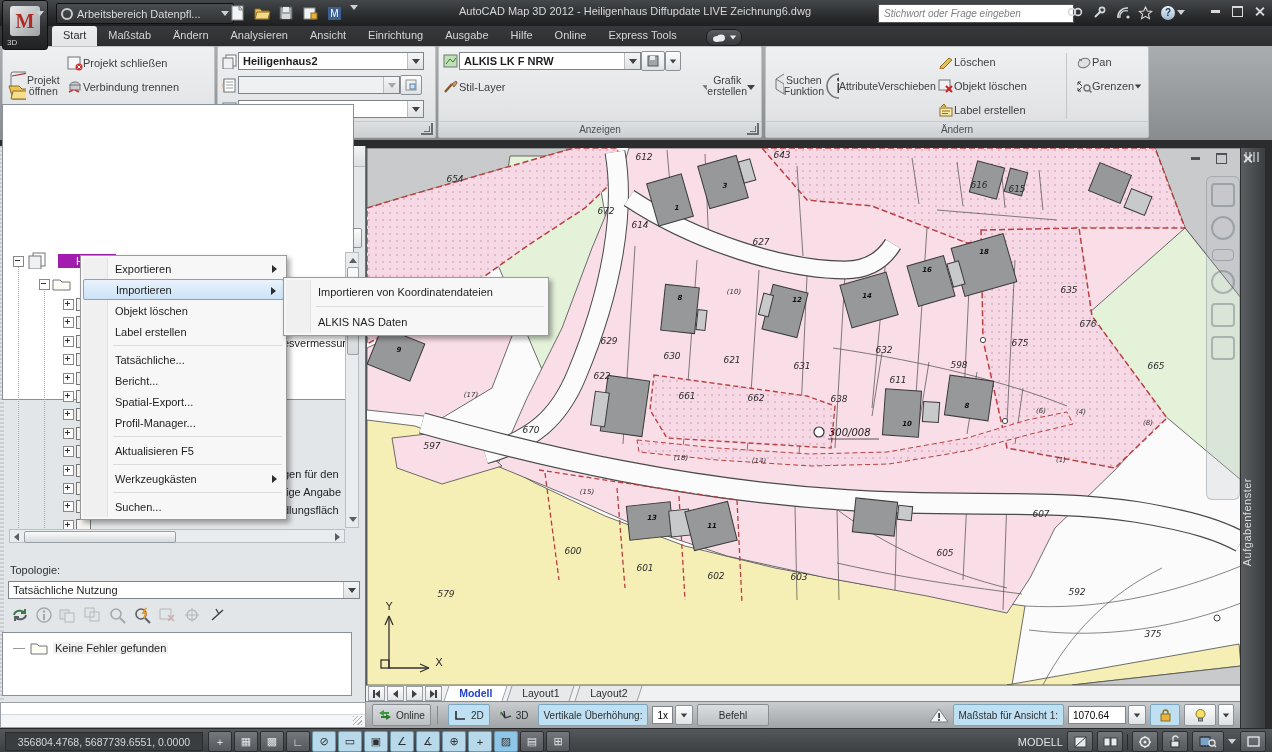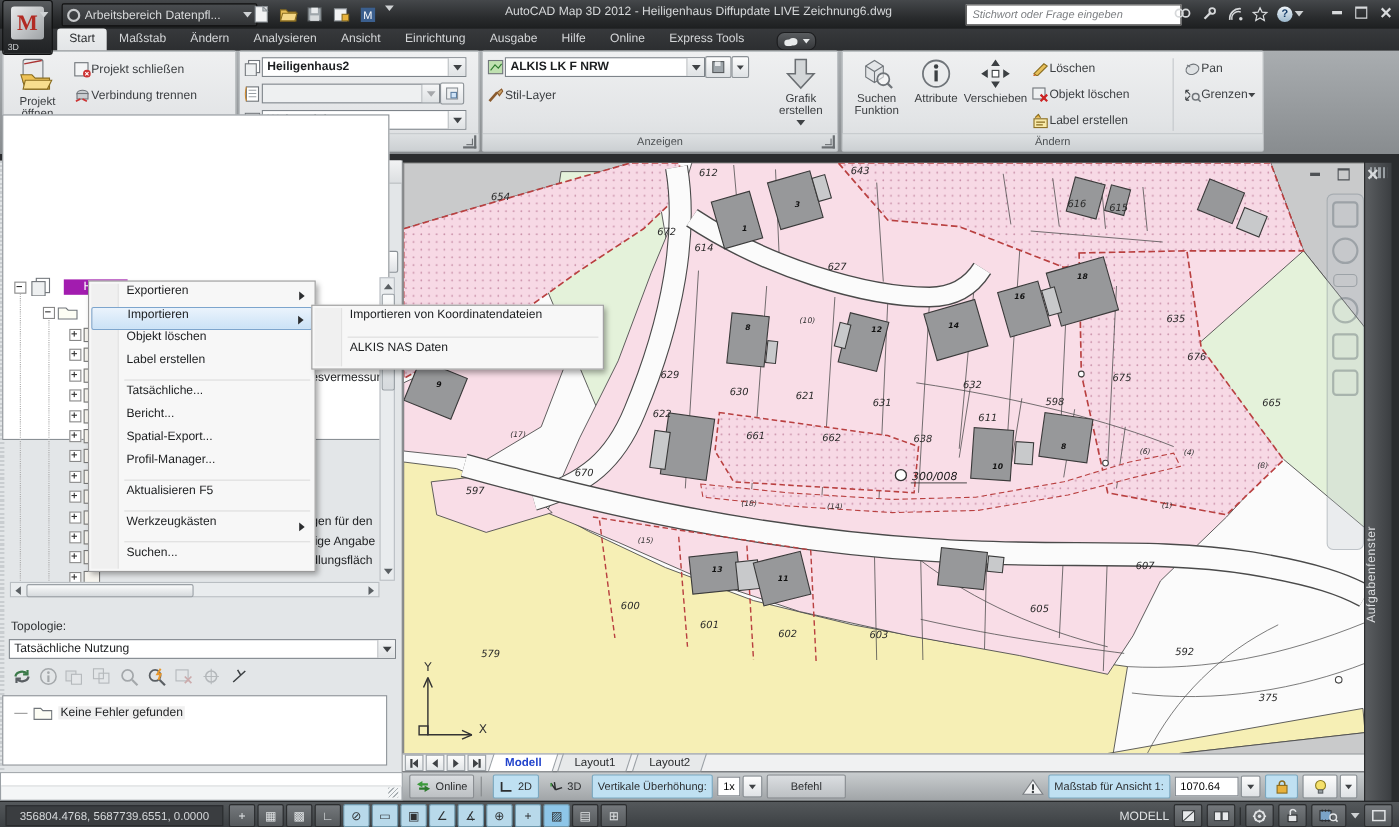--- a/index.html
+++ b/index.html
@@ -44,21 +44,21 @@
   #cloudbtn{left:706px;top:29px;width:34px;height:15px;border-radius:7px;background:linear-gradient(#595c5f,#35373a);
     border:1px solid #1c1d1f;display:flex;align-items:center;justify-content:center;gap:3px;color:#e8eaeb;font-size:9px;}
   
   #ribbon{left:0;top:46px;width:1272px;height:94px;background:linear-gradient(#a9adb0,#888c8f);}
   .rgroup{position:absolute;top:0;height:92px;border:1px solid #bfc3c6;border-radius:2px;
     background:linear-gradient(#eff0f1,#e2e4e6 70%,#d9dcde);box-sizing:border-box;}
   .rlabel{position:absolute;left:0;right:0;bottom:0;height:15px;font-size:10px;color:#4d5154;
     background:linear-gradient(#dde0e2,#ccd0d3);display:flex;align-items:center;justify-content:center;border-top:1px solid #c6cacc;}
   .launcher{position:absolute;right:2px;bottom:2px;width:10px;height:10px;border-right:2px solid #6a6e72;border-bottom:2px solid #6a6e72;}
   .launcher:before{content:"";position:absolute;right:1px;bottom:1px;width:5px;height:5px;border-right:1px solid #6a6e72;border-bottom:1px solid #6a6e72;}
-  .rbig{position:absolute;top:3px;width:54px;height:72px;display:flex;flex-direction:column;align-items:center;
+  .rbig{position:absolute;top:3px;width:54px;height:72px;display:flex;flex-direction:row;align-items:center;
     font-size:10.5px;color:#3c3f42;text-align:center;line-height:11px;}
   .rbig svg{margin:2px 0 3px 0;}
   .rsmall{position:absolute;height:20px;display:flex;align-items:center;gap:0;font-size:11px;color:#3c3f42;white-space:nowrap;}
   .ddl{background:#fff;border:1px solid #7e848a;height:18px;display:flex;align-items:center;
     font-size:11px;color:#1c1e20;box-sizing:border-box;}
   .ddl .txt{flex:1;padding:0 4px;font-weight:bold;overflow:hidden;white-space:nowrap;}
   .ddl .txt.normal{font-weight:normal;}
   .ddl .car{width:15px;align-self:stretch;border-left:1px solid #b9bdc0;display:flex;align-items:center;justify-content:center;background:linear-gradient(#f4f5f6,#dfe2e4);}
   .ddl.disabled{background:#eef0f1;}
   .sqbtn{border:1px solid #8b9196;background:linear-gradient(#fdfdfd,#dfe2e5);border-radius:2px;
@@ -85,21 +85,21 @@
   .sthumb{position:absolute;background:linear-gradient(#fafbfb,#d6dadd);border:1px solid #9aa0a5;border-radius:2px;}
   .sarrow{position:absolute;width:0;height:0;}
   #lbl-topo{position:absolute;left:4px;font-size:11px;color:#2e3133;}
   #topo-icons{position:absolute;left:2px;display:flex;gap:5px;}
   #errbox{position:absolute;left:2px;width:350px;height:64px;background:#fff;border:1px solid #8a9095;box-sizing:border-box;}
   #erritem{position:absolute;left:10px;top:8px;display:flex;align-items:center;gap:5px;font-size:11px;color:#1c1e20;}
   
   #ctxmenu{left:80px;top:255px;width:201px;background:#f7f7f7;border:1px solid #9a9a9a;z-index:60;
     box-shadow:3px 3px 5px rgba(0,0,0,.35);padding:2px;}
   #ctxmenu:before{content:"";position:absolute;left:2px;top:2px;bottom:2px;width:24px;background:#f0f0f0;border-right:1px solid #e2e2e2;}
-  .mitem{position:relative;height:21px;display:flex;align-items:flex-start;padding-left:32px;font-size:11px;color:#1b1d1f;}
+  .mitem{position:relative;height:21px;display:flex;align-items:center;padding-left:32px;font-size:11px;color:#1b1d1f;}
   .mitem.hl{background:linear-gradient(#eaf3fc,#cbe2f6);border:1px solid #7da5cd;border-radius:2px;height:19px;}
   .marrow{position:absolute;right:7px;top:7px;width:0;height:0;border-top:4px solid transparent;border-bottom:4px solid transparent;border-left:5px solid #2b2d2f;}
   .msep{height:1px;background:#dcdcdc;margin:3px 2px 3px 30px;}
   #submenu{left:283px;top:277px;width:260px;background:#f7f7f7;border:1px solid #9a9a9a;z-index:61;
     box-shadow:3px 3px 5px rgba(0,0,0,.35);padding:2px;}
   #submenu:before{content:"";position:absolute;left:2px;top:2px;bottom:2px;width:24px;background:#f0f0f0;border-right:1px solid #e2e2e2;}
   #submenu .mitem{height:23px;}
   
   #mapwin{left:366px;top:148px;width:874px;height:537px;background:#fbfbfb;overflow:hidden;border-left:1px solid #55585b;box-sizing:border-box;}
   #mapcontrols{left:1186px;top:151px;z-index:30;display:flex;gap:8px;}

